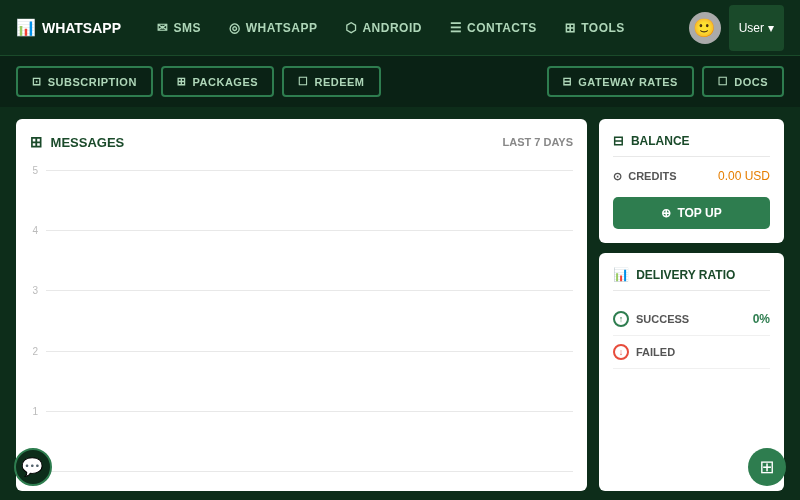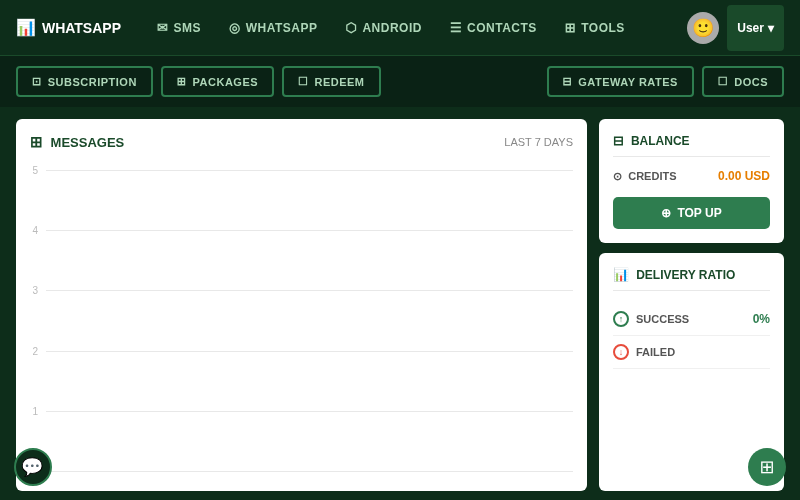--- a/index.html
+++ b/index.html
@@ -67,21 +67,21 @@
       justify-content: center;
       font-size: 18px;
       color: #555;
       overflow: hidden;
     }
     .user-dropdown {
       display: flex;
       align-items: center;
       gap: 4px;
       font-size: 12px;
-      font-weight: 700;
+      font-weight: 400;
       color: #fff;
       cursor: pointer;
       background: #1a4a2a;
       padding: 16px 10px;
       border-radius: 4px;
     }
 
     
     .toolbar {
       background: #0a2215;
@@ -149,21 +149,21 @@
       font-size: 13px;
       font-weight: 700;
       color: #1a4a2a;
       text-transform: uppercase;
     }
     .messages-title .msg-icon {
       font-size: 15px;
     }
     .messages-period {
       font-size: 11px;
-      font-weight: 400;
+      font-weight: 700;
       color: #888;
       text-transform: uppercase;
     }
     .chart-area {
       flex: 1;
       position: relative;
       display: flex;
       flex-direction: column;
       justify-content: space-between;
     }
@@ -224,21 +224,21 @@
       display: flex;
       align-items: center;
       gap: 6px;
       font-size: 11px;
       font-weight: 600;
       color: #555;
       text-transform: uppercase;
     }
     .credits-value {
       font-size: 12px;
-      font-weight: 700;
+      font-weight: 400;
       color: #e67e00;
     }
     .btn-topup {
       width: 100%;
       justify-content: center;
       background: #2e7d4f;
       color: #fff;
       border: none;
       border-radius: 5px;
       padding: 9px 0;

